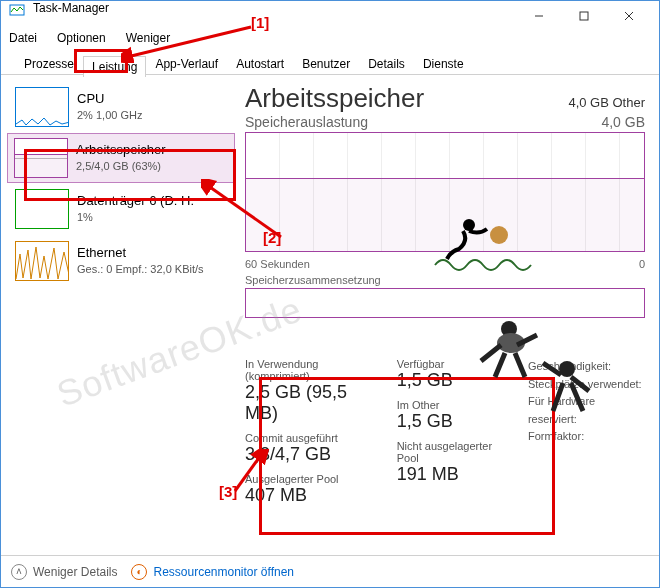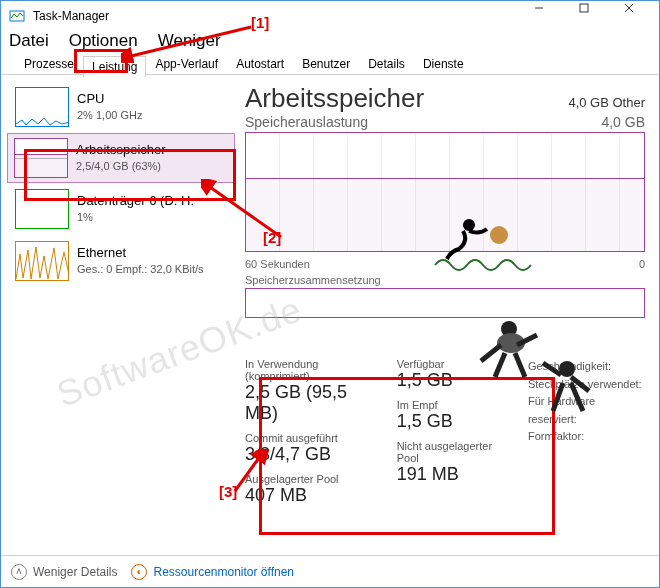--- a/index.html
+++ b/index.html
@@ -1,22 +1,22 @@
 <!DOCTYPE html>
 <html><head>
 <meta charset="utf-8">
 <style>
 * { box-sizing: border-box; margin: 0; padding: 0; font-family: "Segoe UI", Tahoma, sans-serif; }
 body { background: #fff; width: 660px; height: 588px; overflow: hidden; position: relative; border: 1px solid #4a90d9; }
-.titlebar { height: 30px; display: flex; align-items: flex-end; padding: 8px 8px; background: #fff; }
+.titlebar { height: 30px; display: flex; align-items: flex-start; padding: 0 8px; background: #fff; }
 .titlebar .icon { width: 16px; height: 16px; margin-right: 8px; }
 .titlebar .title { font-size: 12px; color: #000; flex: 1; }
 .winbtns { display: flex; }
 .winbtn { width: 45px; height: 30px; display: flex; align-items: center; justify-content: center; color: #555; }
-.menubar { height: 20px; display: flex; align-items: center; padding: 0 4px; font-size: 17px; gap: 12px; }
+.menubar { height: 20px; display: flex; align-items: flex-start; padding: 0 4px; font-size: 12px; gap: 12px; }
 .menuitem { padding: 0 4px; cursor: default; }
 .tabbar { height: 24px; display: flex; align-items: flex-end; border-bottom: 1px solid #d0d0d0; padding-left: 14px; font-size: 12px; }
 .tab { padding: 3px 8px; border: 1px solid transparent; border-bottom: none; cursor: default; }
 .tab.active { border-color: #d0d0d0; background: #fff; position: relative; top: 3px; }
 .content { display: flex; height: calc(100% - 30px - 20px - 24px - 32px); }
 .left { width: 240px; padding: 6px 6px; overflow: hidden; }
 .litem { display: flex; padding: 4px 6px; gap: 8px; border: 2px solid transparent; align-items: center; }
 .litem.selected { background: #f3e6f3; border: 1px solid #c080c0; }
 .lchart { width: 54px; height: 40px; border: 1px solid #888; background: #fff; position: relative; overflow: hidden; flex-shrink:0; }
 .cpu-b { border-color: #0078d7; }
@@ -182,21 +182,21 @@
           <div class="lbl">Ausgelagerter Pool</div>
           <div class="val">407 MB</div>
         </div>
       </div>
       <div class="scol">
         <div class="stat">
           <div class="lbl">Verfügbar</div>
           <div class="val">1,5 GB</div>
         </div>
         <div class="stat">
-          <div class="lbl">Im Empf</div>
+          <div class="lbl">Im Other</div>
           <div class="val">1,5 GB</div>
         </div>
         <div class="stat">
           <div class="lbl">Nicht ausgelagerter Pool</div>
           <div class="val">191 MB</div>
         </div>
       </div>
       <div class="hwcol">
         <div>Geschwindigkeit:</div>
         <div>Steckplätze verwendet:</div>

